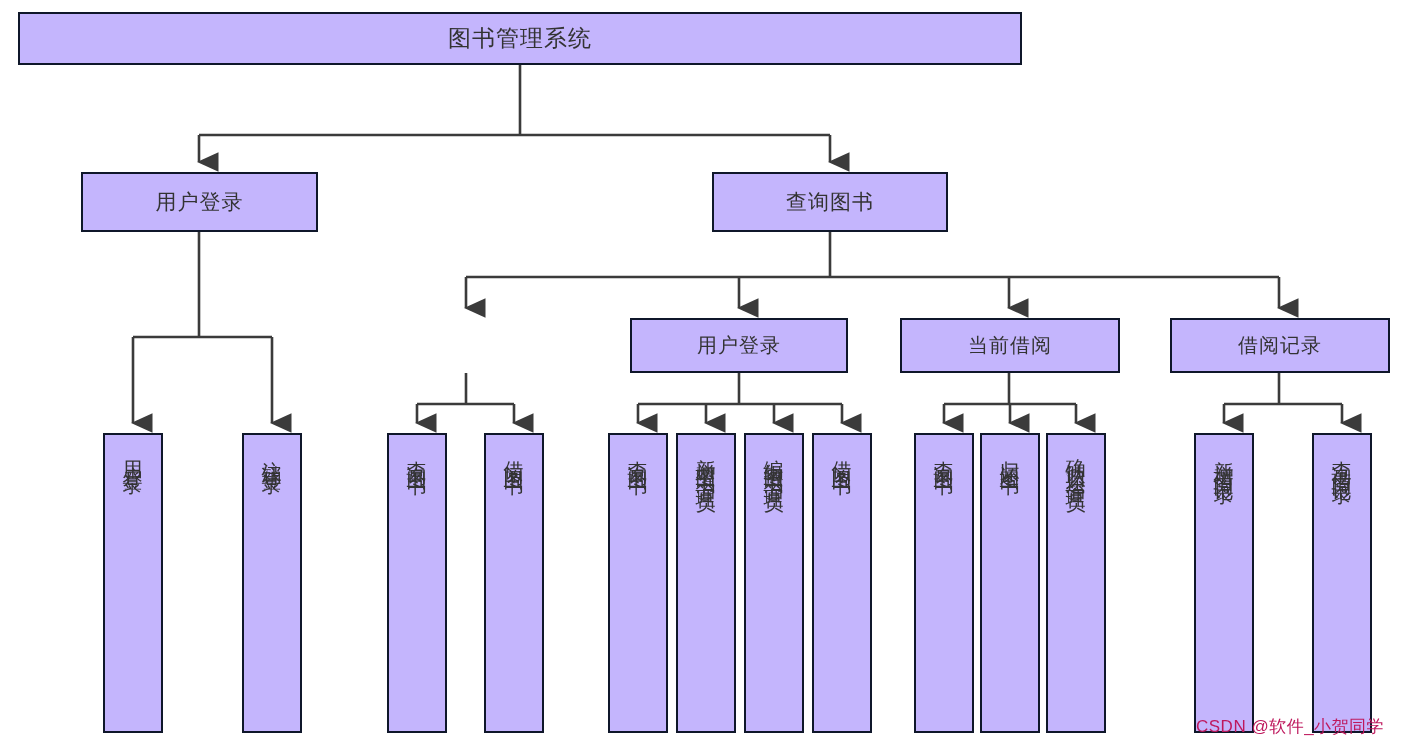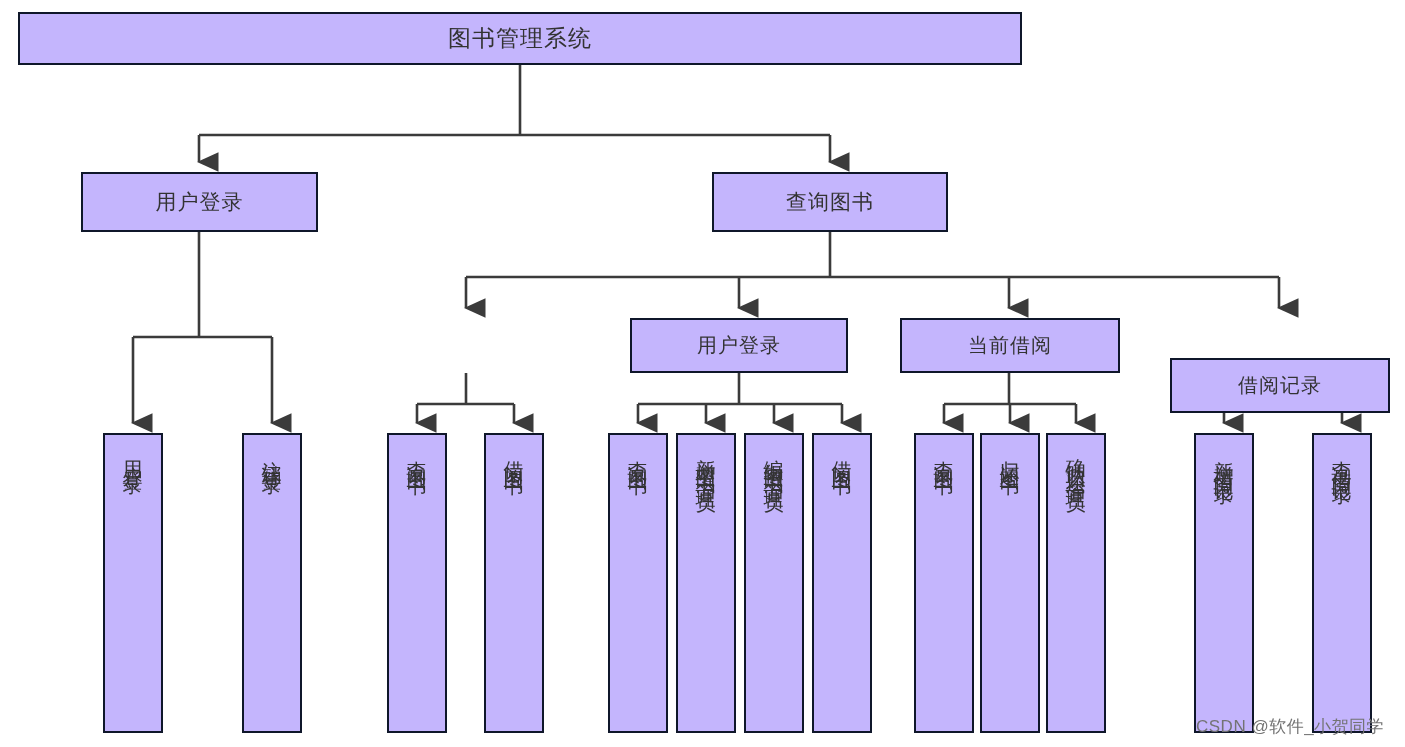--- a/index.html
+++ b/index.html
@@ -61,21 +61,21 @@
     font-size: 20px;
     letter-spacing: 5px;
     line-height: 1;
     white-space: nowrap;
     padding-top: 2px;
   }
   .node.leaf.tall-text .node-label { padding-top: 0px; }
   .watermark {
     position: absolute;
     font-size: 17px;
-    color: #737373;
+    color: #be185d;
     white-space: nowrap;
     letter-spacing: 0.5px;
   }
 </style>
 </head>
 <body>
 
 <div id="canvas">
 
   <svg class="connectors" viewBox="0 0 1405 747" xmlns="http://www.w3.org/2000/svg">
@@ -144,21 +144,21 @@
 
 
   <div class="node h2" style="left:630px; top:318px; width:218px; height:55px;">
     <span class="node-label">用户登录</span>
   </div>
 
   <div class="node h2" style="left:900px; top:318px; width:220px; height:55px;align-items:center;">
     <span class="node-label">当前借阅</span>
   </div>
 
-  <div class="node h2" style="left:1170px; top:318px; width:220px; height:55px;margin-top:40px;">
+  <div class="node h2" style="left:1170px; top:318px; width:220px; height:55px;">
     <span class="node-label">借阅记录</span>
   </div>
 
   <div class="node leaf" style="left:103px; top:433px; width:60px; height:300px;">
     <span class="node-label">用户登录</span>
   </div>
 
   <div class="node leaf" style="left:242px; top:433px; width:60px; height:300px;">
     <span class="node-label">注销登录</span>
   </div>

